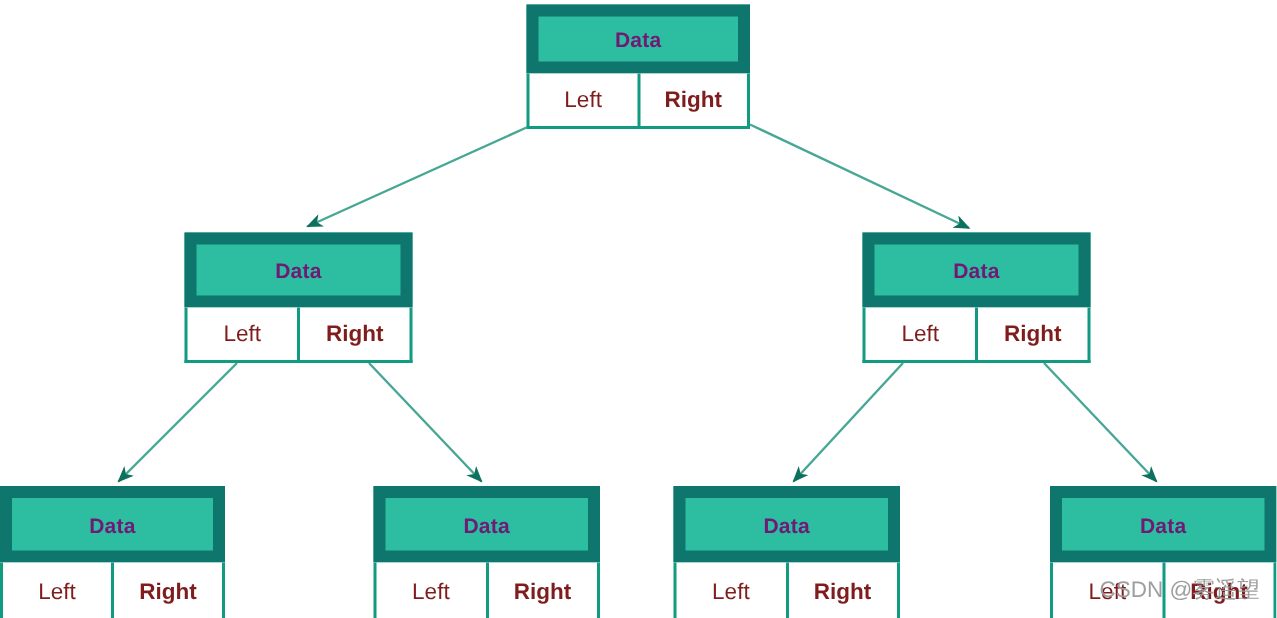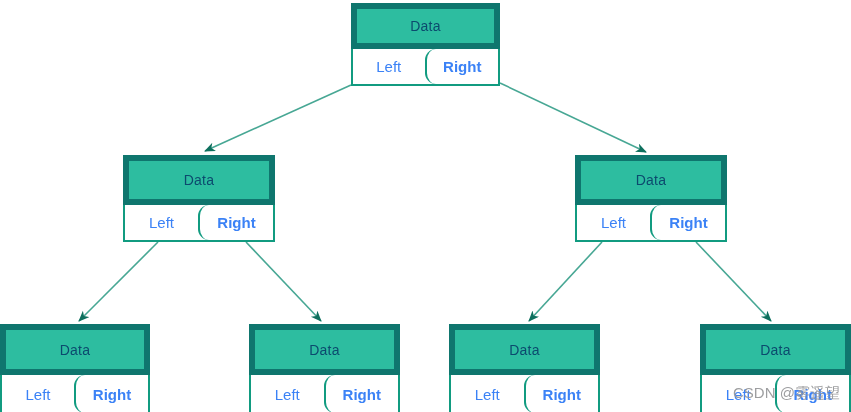--- a/index.html
+++ b/index.html
@@ -23,44 +23,43 @@
   }
   .node {
     position: absolute;
     z-index: 2;
     box-sizing: border-box;
   }
   .node * { box-sizing: border-box; }
   .node-header {
     height: var(--hh, 48px);
     background: #2dbda0;
-    border: 6px solid #0f766e;
+    border: 8px solid #0f766e;
     display: flex;
     align-items: center;
     justify-content: center;
-    font-weight: normal;
+    font-weight: bold;
     font-size: 14px;
-    color: #0c4a6e;
+    color: #701a75;
     letter-spacing: 0.2px;
   }
   .node-cells {
     display: flex;
     height: var(--ch, 38px);
     border: 2px solid #119b80;
     border-top: none;
     background: #ffffff;
   }
   .cell {
     flex: 1;
     display: flex;
     align-items: center;
     justify-content: center;
     font-size: 15px;
-    color: #3b82f6;
-    border-radius: 11px;
+    color: #7f1d1d;
   }
   .cell + .cell { border-left: 2px solid #119b80; font-weight: bold; }
   .watermark {
     position: absolute;
     left: 733px;
     top: 384px;
     z-index: 3;
     font-size: 15px;
     color: #98999b;
     opacity: 0.95;

